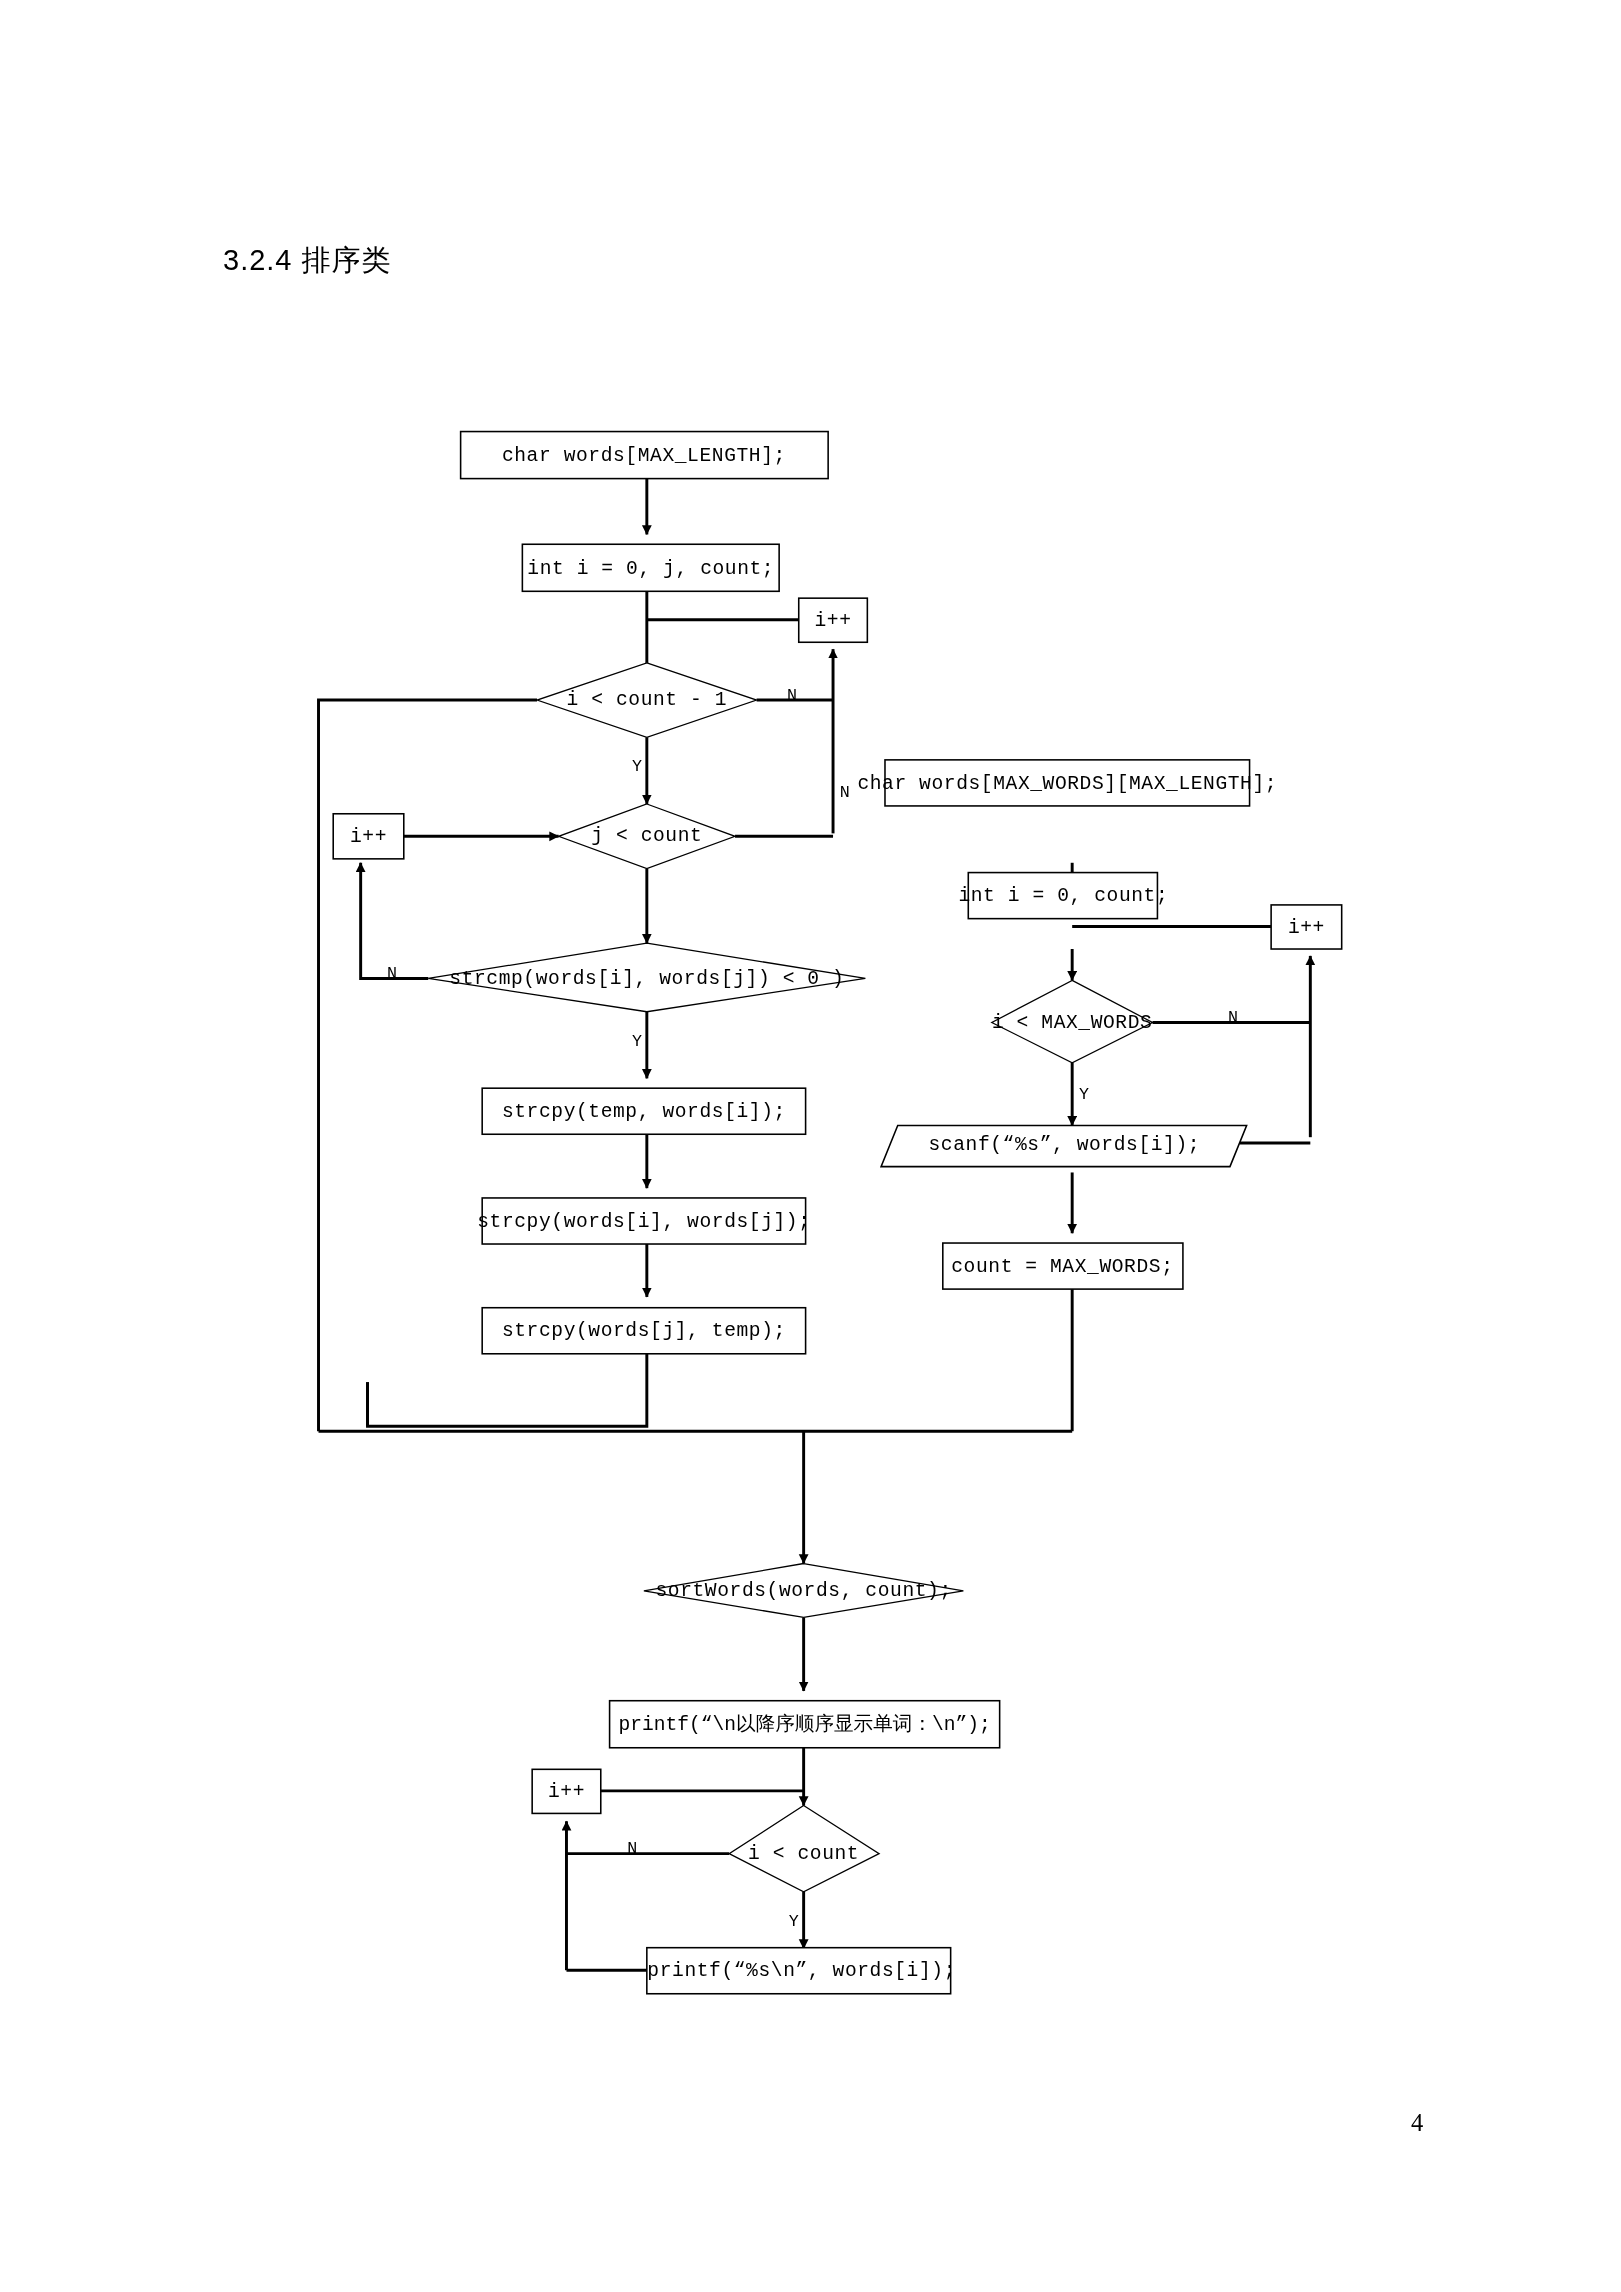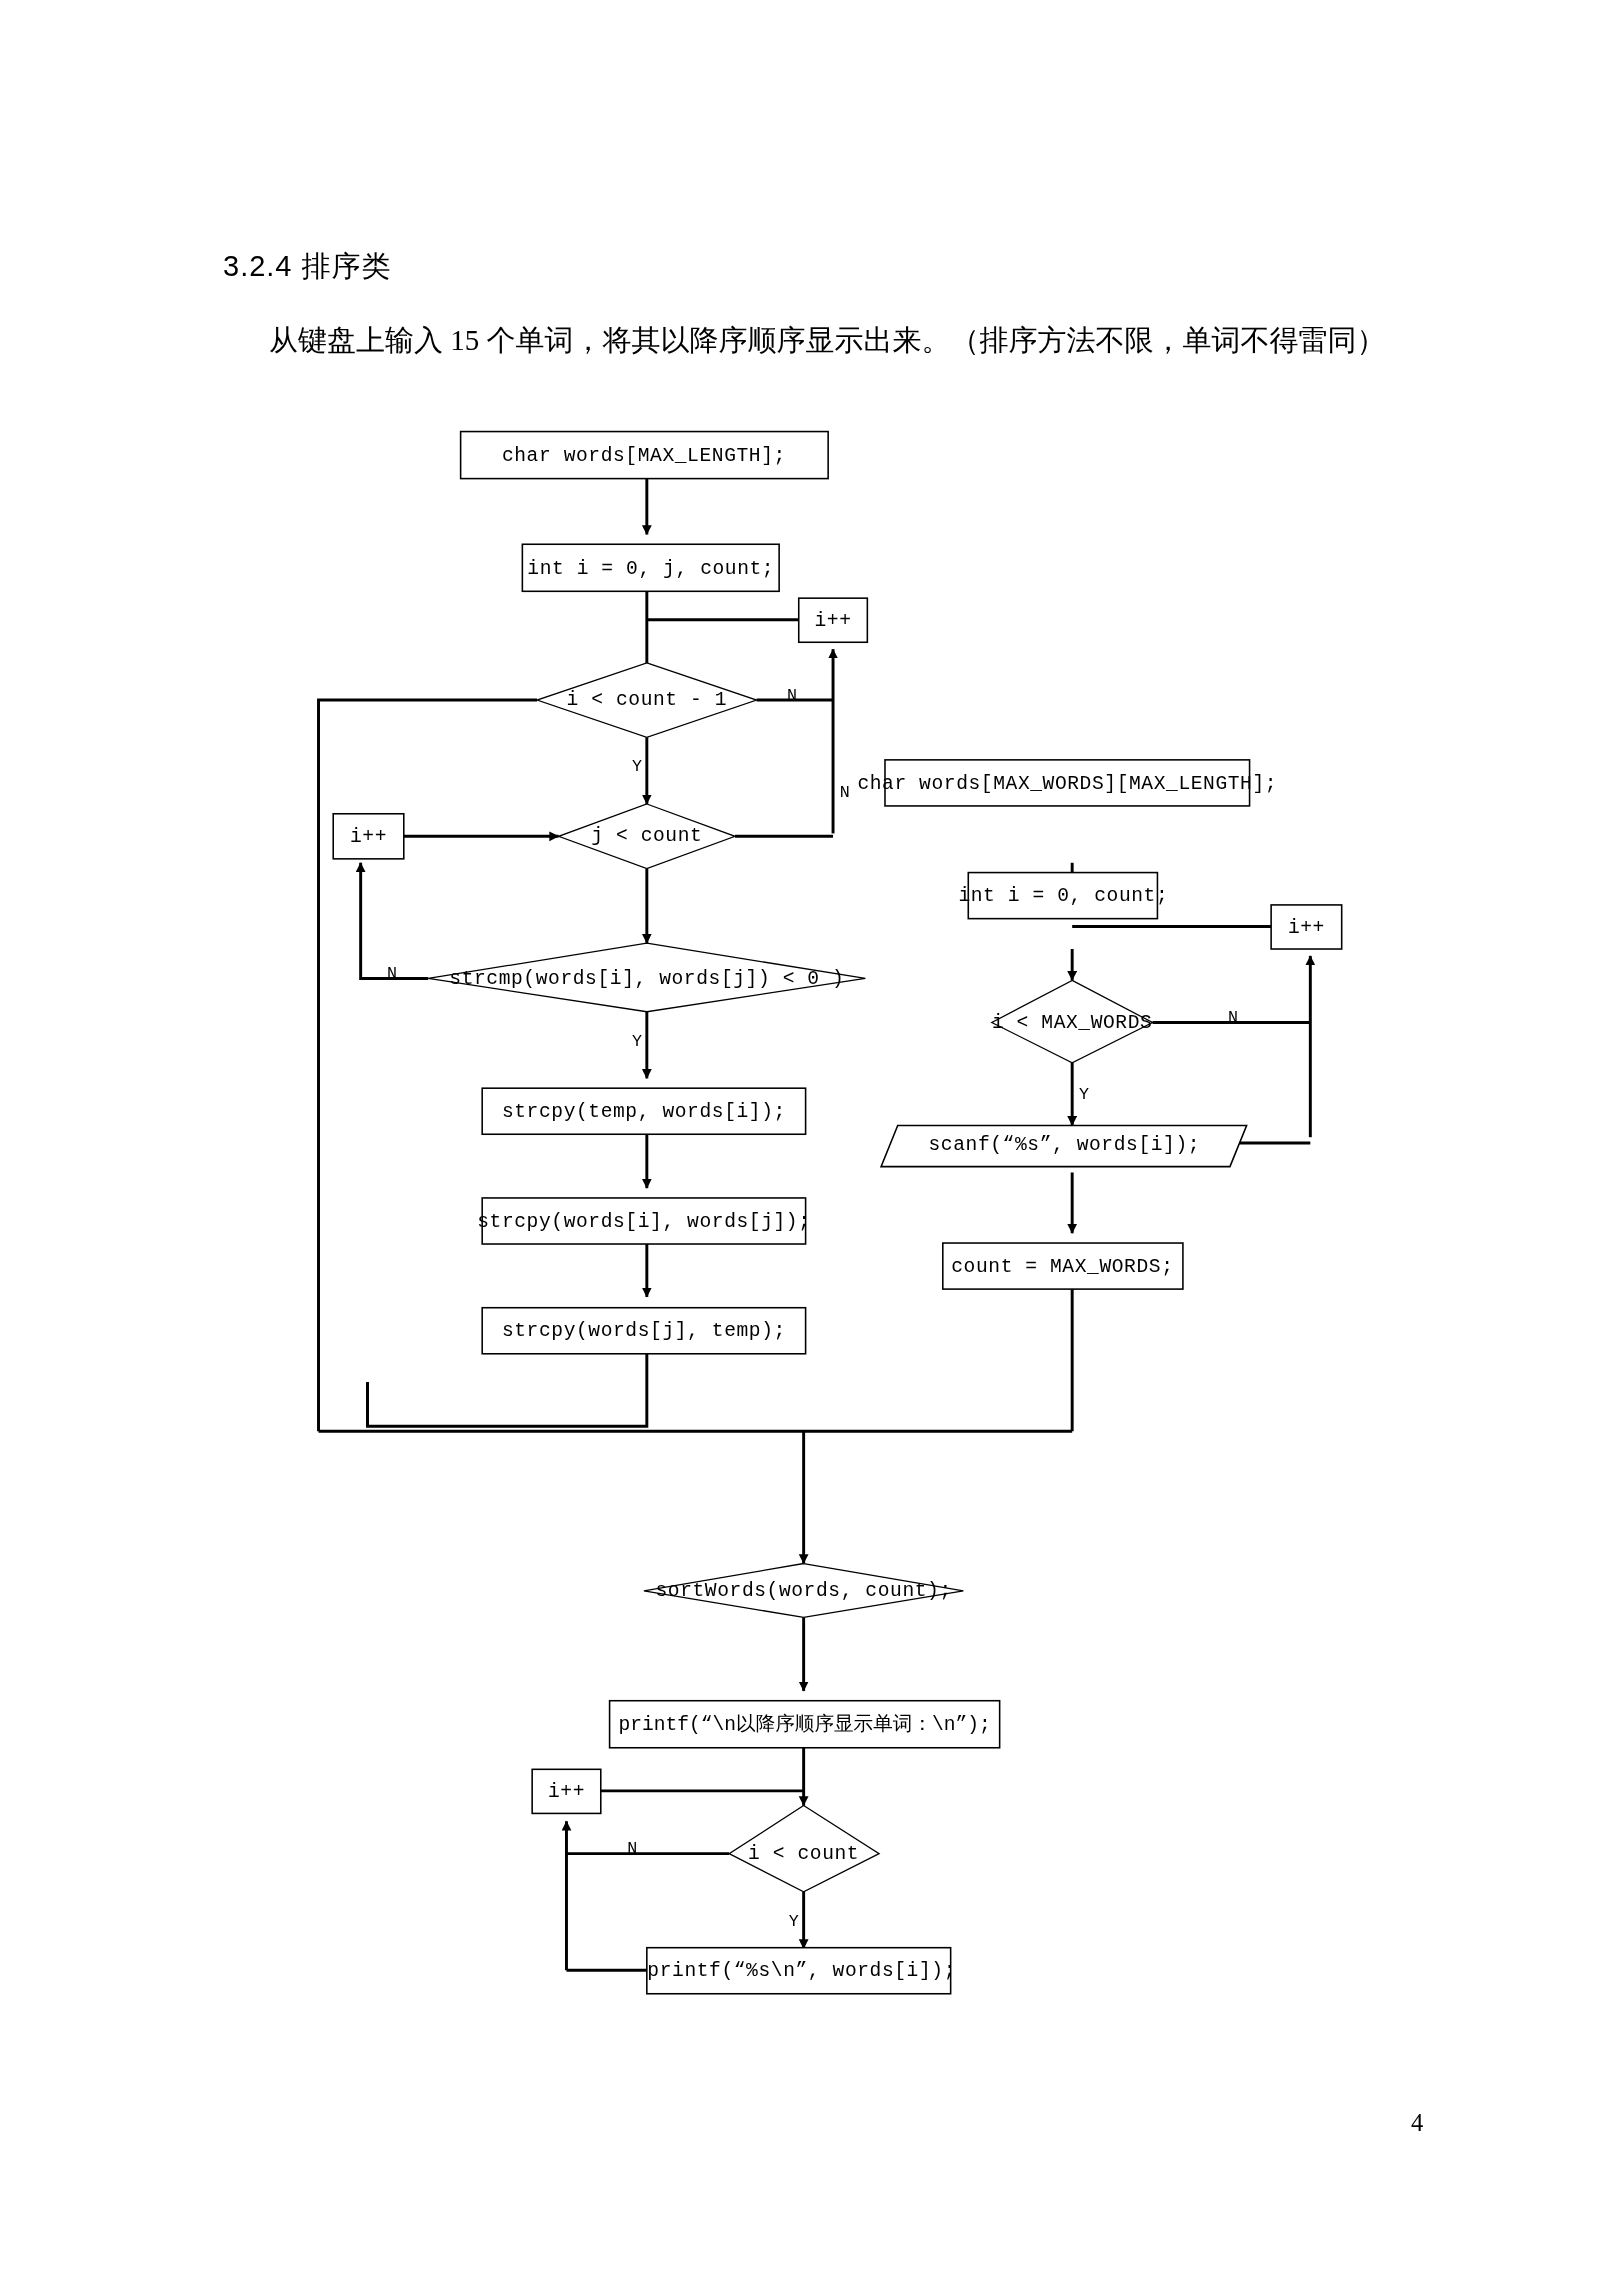--- a/index.html
+++ b/index.html
@@ -14,21 +14,21 @@
   .page {
     position: relative;
     width: 1621px;
     height: 2293px;
     background: #ffffff;
     overflow: hidden;
   }
   .heading {
     position: absolute;
     left: 223px;
-    top: 247px;
+    top: 241px;
     font-family: "Liberation Sans", sans-serif;
     font-size: 29px;
     letter-spacing: 1px;
     white-space: nowrap;
   }
   .para {
     position: absolute;
     left: 208px;
     top: 309px;
     width: 1220px;
@@ -97,21 +97,20 @@
   .arrowhead {
     fill: #000000;
   }
 </style>
 </head>
 <body>
 
 <div class="page">
 
   <div class="heading">3.2.4 排序类</div>
-  <div class="para">从键盘上输入 15 个单词，将其以降序顺序显示出来。（排序方法不限，单词不得雷同）</div>
   <div class="pagenum">4</div>
 
   <svg id="flow" viewBox="0 0 1654 2339">
     <defs>
       <marker id="ah" markerWidth="11" markerHeight="11" refX="9.5" refY="5" orient="auto" markerUnits="userSpaceOnUse">
         <path class="arrowhead" d="M0,0 L10,5 L0,10 z"></path>
       </marker>
     </defs>
 
     <g>

